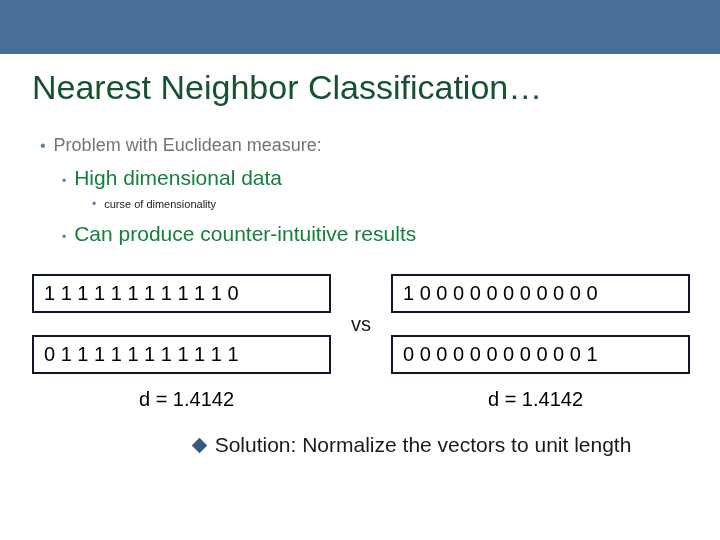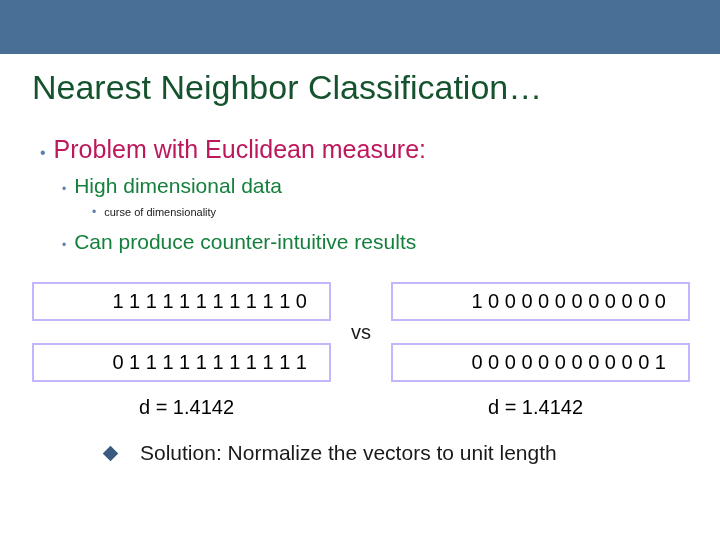--- a/index.html
+++ b/index.html
@@ -35,22 +35,22 @@
   .bullet-dot {
     color: #5a7fa8;
     font-size: 16px;
     margin-right: 8px;
     line-height: 1;
   }
   .bullet-dot.small {
     font-size: 12px;
   }
   .lvl1-text {
-    font-size: 25px;
-    color: #be185d;
+    font-size: 18px;
+    color: #737373;
   }
   .lvl2 {
     margin-left: 22px;
     margin-bottom: 8px;
   }
   .lvl2-text {
     font-size: 21px;
     color: #15803d;
   }
   .lvl3 {
@@ -71,25 +71,25 @@
     justify-content: space-between;
     gap: 14px;
   }
   .col {
     display: flex;
     flex-direction: column;
     gap: 22px;
     flex: 1;
   }
   .vec-box {
-    border: 2px solid #c4b5fd;
-    padding: 6px 22px;
+    border: 2px solid #0f172a;
+    padding: 6px 10px;
     font-size: 20px;
     letter-spacing: 0px;
-    text-align: right;
+    text-align: left;
     white-space: nowrap;
   }
   .vs {
     font-size: 20px;
     color: #1a1a1a;
     padding: 0 6px;
   }
   .dist-row {
     display: flex;
     justify-content: space-between;
@@ -102,21 +102,22 @@
     flex: 1;
   }
   .dist.spacer {
     flex: 0 0 40px;
   }
   .solution {
     margin-top: 22px;
     margin-left: 105px;
     display: flex;
     align-items: center;
-    gap: 24px;
+    gap: 10px;
+    justify-content: center;
   }
   .diamond {
     width: 11px;
     height: 11px;
     background: #3a5a82;
     transform: rotate(45deg);
     flex-shrink: 0;
   }
   .solution-text {
     font-size: 21px;

